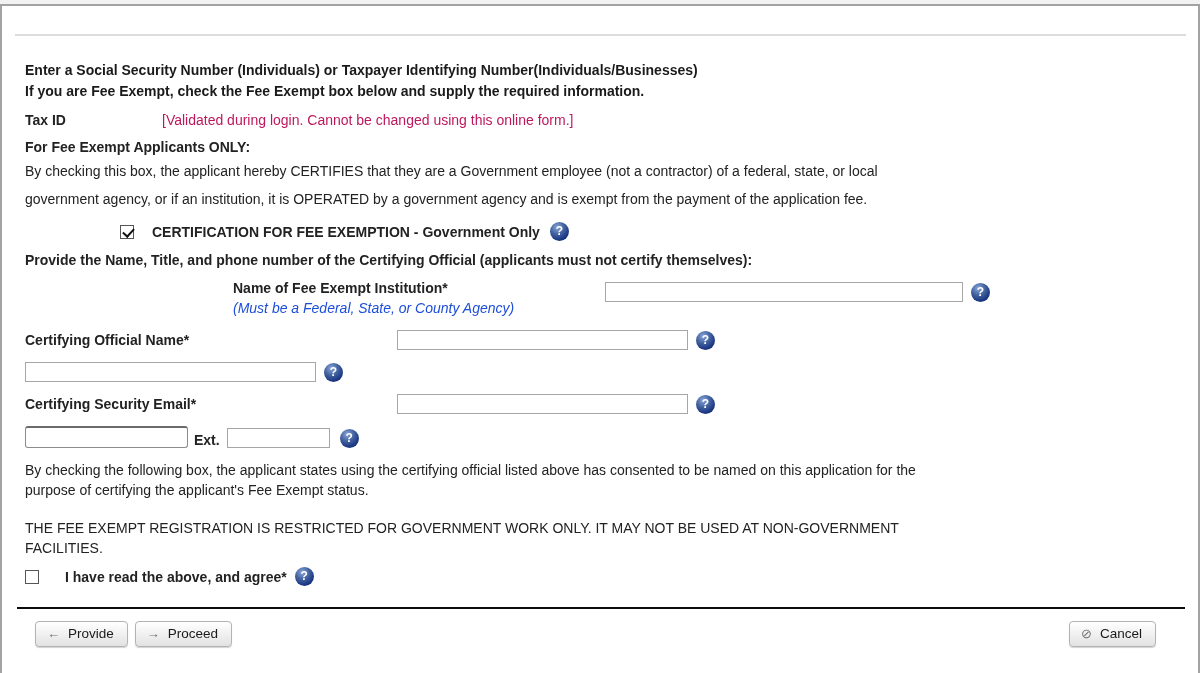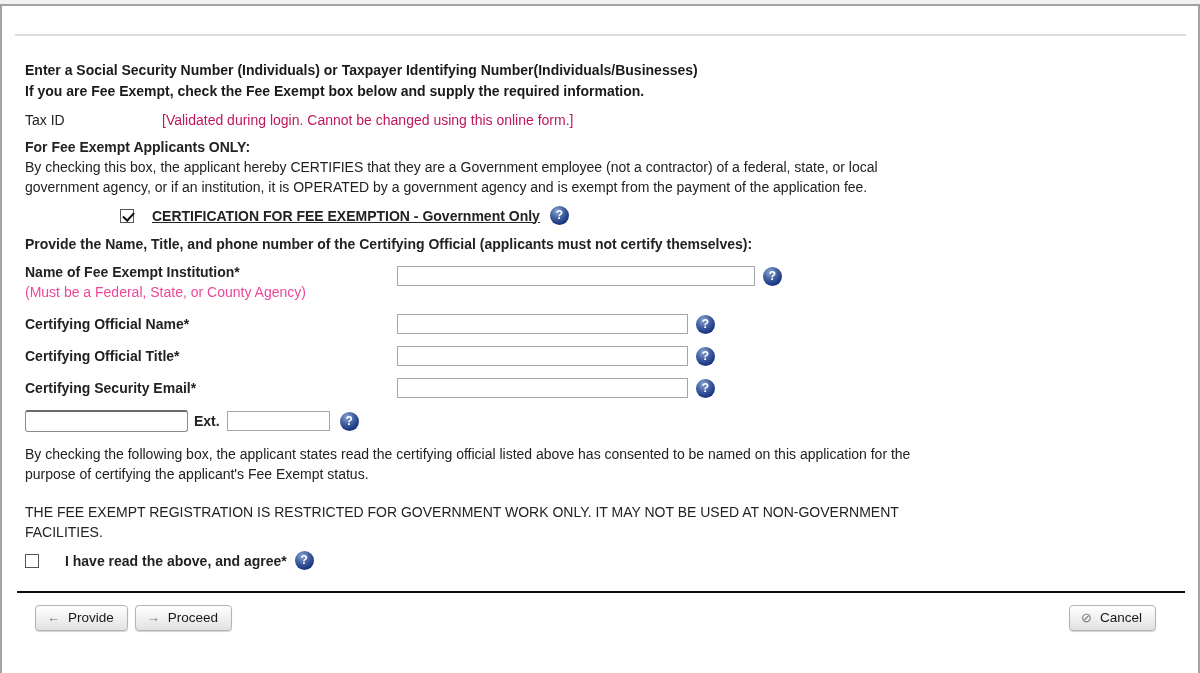--- a/index.html
+++ b/index.html
@@ -5,34 +5,34 @@
   * { margin:0; padding:0; box-sizing:border-box; }
   html,body { background:#f2f2f2; }
   body { font-family:"Liberation Sans","DejaVu Sans",sans-serif; }
   .page {
     width:1200px; height:673px; margin:4px auto; background:#ffffff;
     border:2px solid #a3a3a3; position:relative; overflow:hidden;
     color:#222; font-size:14px;
   }
   .top-rule { border-top:2px solid #dcdcdc; margin:28px 12px 0 13px; }
   .content { padding-left:23px; }
-  .b { font-weight:bold;text-decoration:underline; }
+  .b { font-weight:bold; }
   .intro { margin-top:24px; line-height:21px; font-weight:bold; color:#1a1a1a; }
   .tax-row { margin-top:10px; display:flex; }
-  .tax-label { font-weight:normal; width:137px; }
+  .tax-label { font-weight:bold; width:137px; }
   .tax-note { color:#be185d; }
   .section-heading { margin-top:10px; font-weight:bold; line-height:19px; }
-  .desc { line-height:20px; max-width:930px; color:#222; }
+  .desc { line-height:28px; max-width:930px; color:#222; }
   .cert-row { margin-top:9px; margin-left:95px; display:flex; align-items:center; }
   .cert-row .cb { margin-right:18px; }
   .provide-heading { margin-top:11px; font-weight:bold; }
-  .field-row { display:flex; align-items:center; }
-  .field-row.start { align-items:flex-start; }
+  .field-row { display:flex; align-items:flex-end; }
+  .field-row.start { align-items:flex-start;justify-content:center; }
   .flabel { width:372px; font-weight:bold; line-height:20px; flex:0 0 372px; }
-  .fnote { font-weight:normal; color:#ec4899; }
+  .fnote { font-weight:normal; color:#1d4ed8;font-style:italic; }
   .txt {
     height:20px; border:1px solid #a6a6a6; background:#fff; font:13px "Liberation Sans",sans-serif;
     padding:0 4px; outline:none;
   }
   .txt.wide { width:358px; }
   .txt.std { width:291px; }
   .txt.phone {
     width:163px; height:22px; border:1px solid #8c8c8c; border-top:2px solid #6b6b6b;
     border-radius:3px;
   }
@@ -109,39 +109,38 @@
       <span class="help ml8" style="margin-top:5px;">?</span>
     </div>
 
     <div class="field-row mt12">
       <div class="flabel">Certifying Official Name*</div>
       <input type="text" class="txt std" value="" style="">
       <span class="help ml8">?</span>
     </div>
 
     <div class="field-row mt12">
-      <div class="flabel">Certifying Official Title*</div>
       <input type="text" class="txt std" value="" style="">
       <span class="help ml8">?</span>
     </div>
 
     <div class="field-row mt12">
       <div class="flabel">Certifying Security Email*</div>
       <input type="text" class="txt std" value="" style="">
       <span class="help ml8">?</span>
     </div>
 
     <div class="field-row mt12">
       <input type="text" class="txt phone" value="" style="">
       <span class="ext-label">Ext.</span>
       <input type="text" class="txt ext" value="" style="">
       <span class="help ml10">?</span>
     </div>
 
-    <div class="para">By checking the following box, the applicant states read the certifying official listed above has consented to be named on this application for the purpose of certifying the applicant's Fee Exempt status.</div>
+    <div class="para">By checking the following box, the applicant states using the certifying official listed above has consented to be named on this application for the purpose of certifying the applicant's Fee Exempt status.</div>
 
     <div class="restrict">THE FEE EXEMPT REGISTRATION IS RESTRICTED FOR GOVERNMENT WORK ONLY. IT MAY NOT BE USED AT NON-GOVERNMENT FACILITIES.</div>
 
     <div class="agree-row">
       <input type="checkbox" class="cb" style="">
       <span class="agree-label">I have read the above, and agree*</span>
       <span class="help">?</span>
     </div>
   </div>
 

